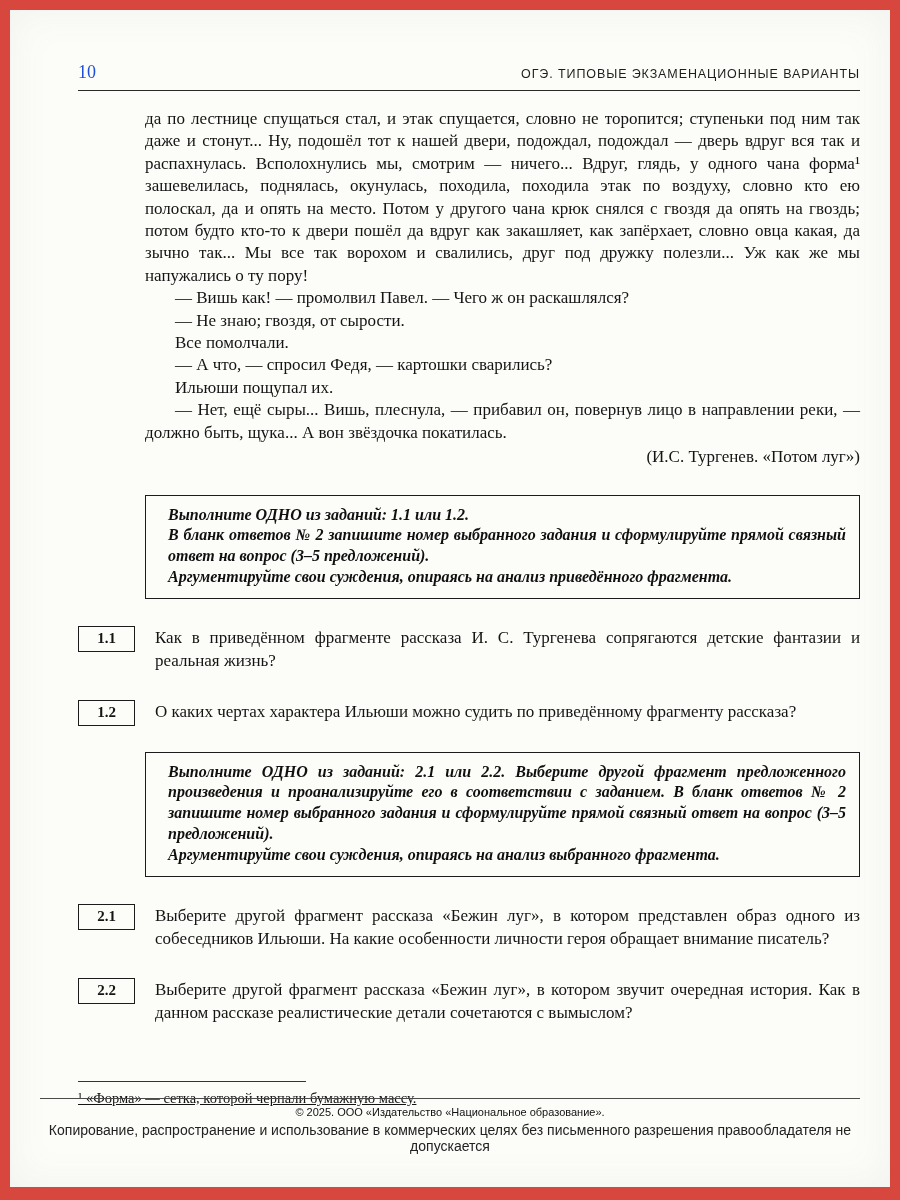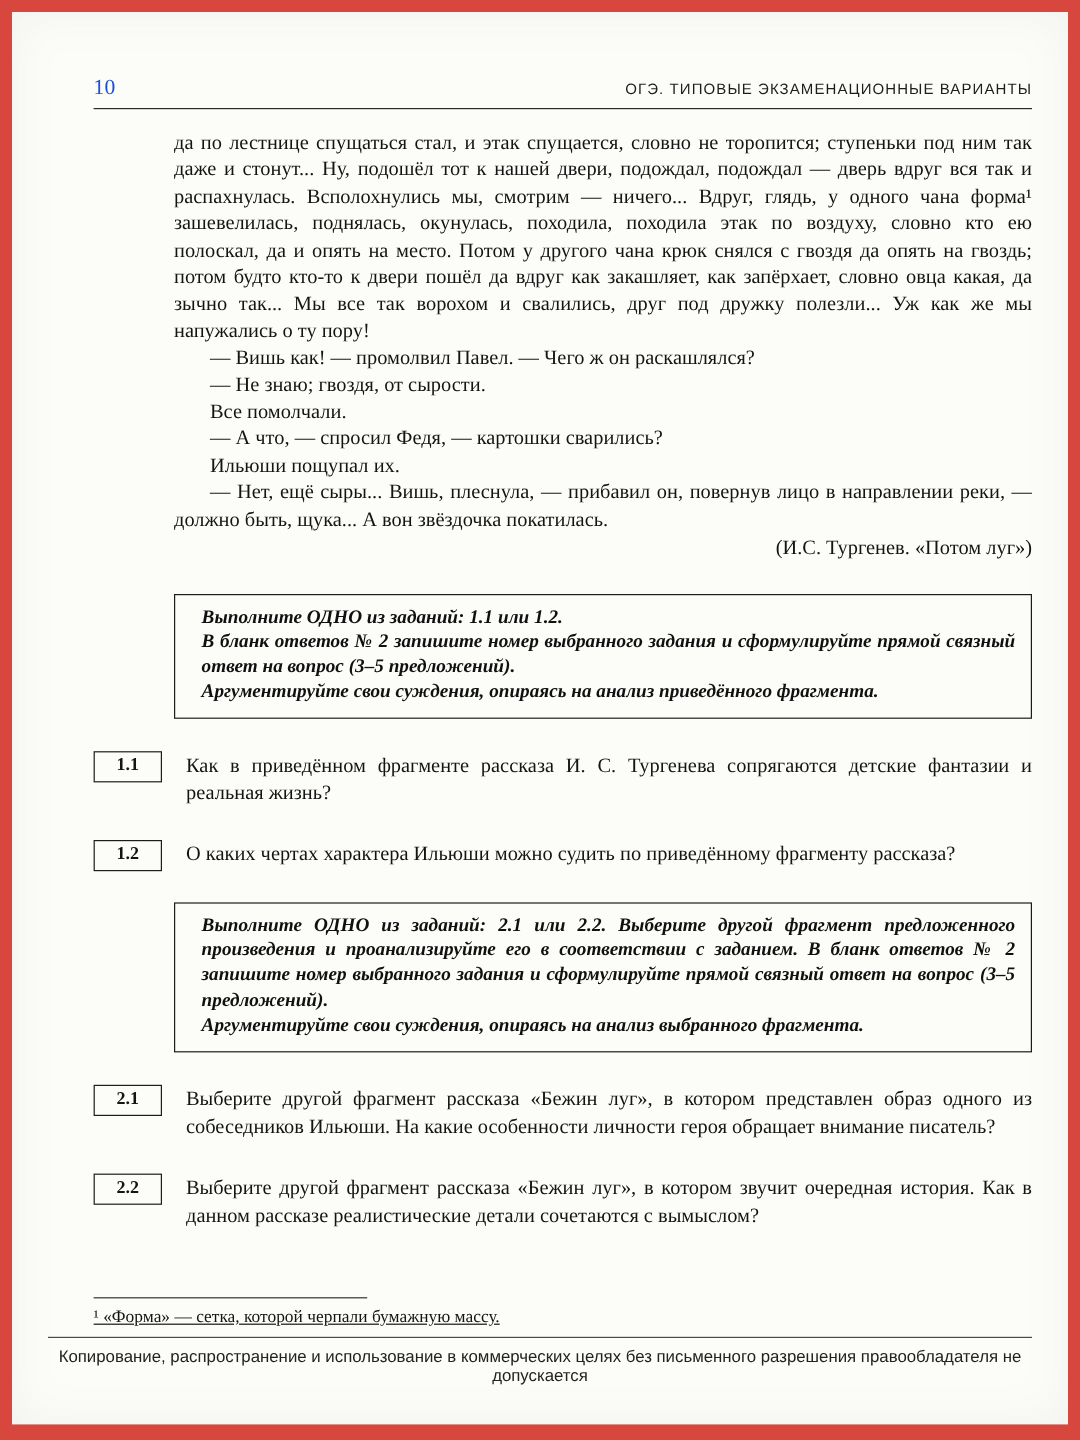--- a/index.html
+++ b/index.html
@@ -159,16 +159,17 @@
     <div class="tasknum">2.2</div>
     <p class="tasktext">Выберите другой фрагмент рассказа «Бежин луг», в котором звучит очередная история. Как в данном рассказе реалистические детали сочетаются с вымыслом?</p>
   </div>
 
   <div class="fn-area">
     <div class="fn-rule"></div>
     <p class="footnote">¹ «Форма» — сетка, которой черпали бумажную массу.</p>
   </div>
 
   <div class="footer">
+    <p class="f1">© 2025. ООО «Издательство «Национальное образование».</p>
     <p class="f2">Копирование, распространение и использование в коммерческих целях без письменного разрешения правообладателя не допускается</p>
   </div>
 
 </div>
 
 </body></html>

